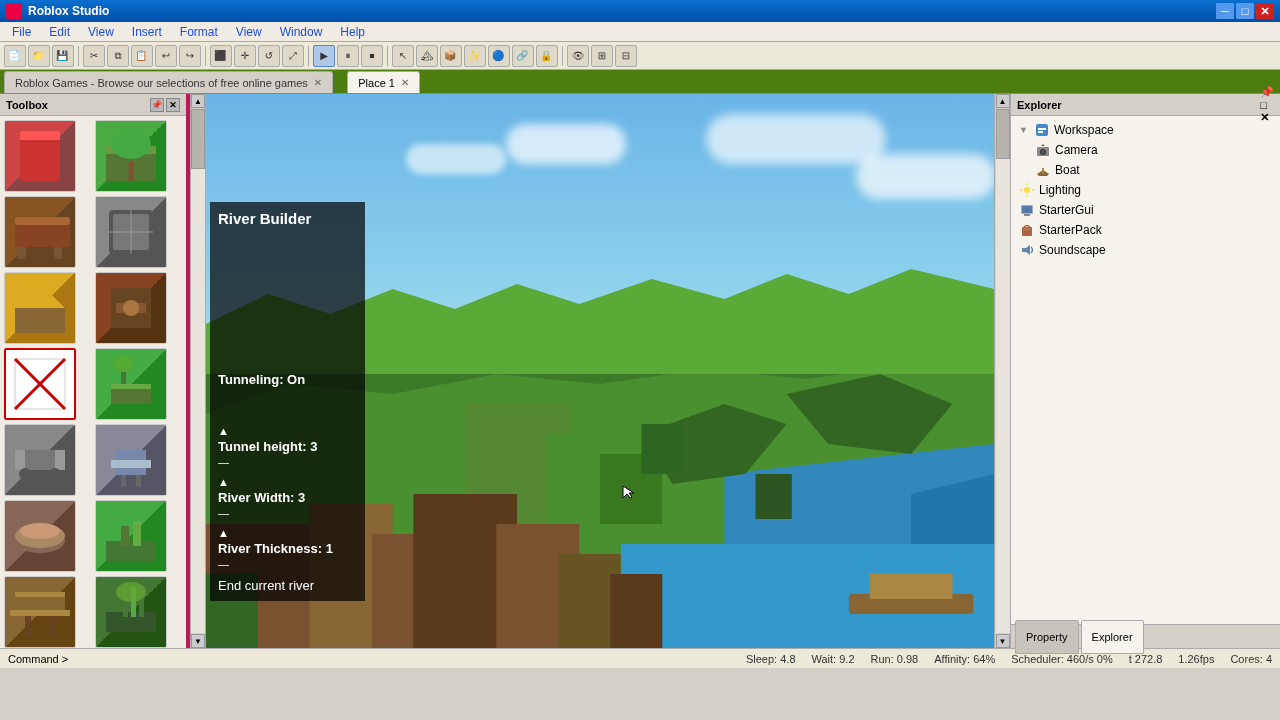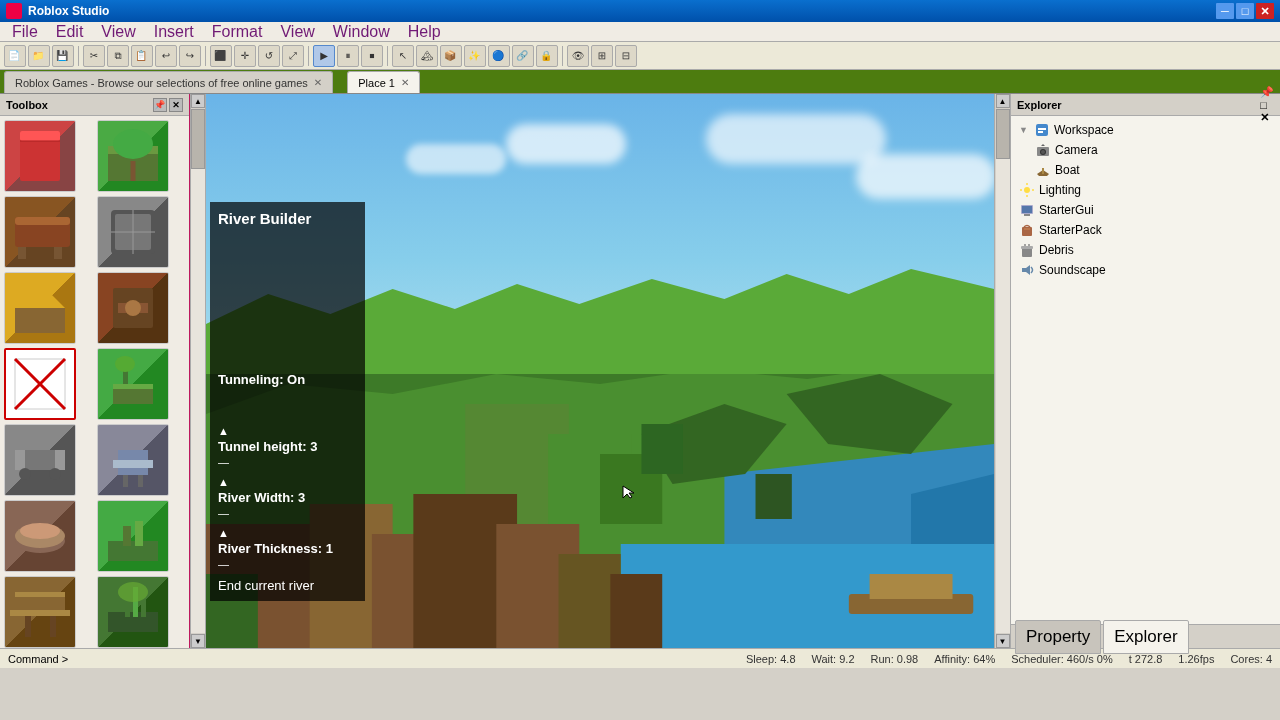--- a/index.html
+++ b/index.html
@@ -32,22 +32,22 @@
       background: #f0ece4;
       display: flex;
       align-items: center;
       padding: 0 4px;
       border-bottom: 1px solid #aaa;
       gap: 2px;
     }
     .menu-item {
       padding: 2px 8px;
       cursor: pointer;
-      font-size: 16px;
-      color: #701a75;
+      font-size: 12px;
+      color: #1d4ed8;
     }
 
     
     #toolbar {
       height: 28px;
       background: #ece9d8;
       display: flex;
       align-items: center;
       padding: 0 4px;
       gap: 2px;
@@ -84,21 +84,21 @@
     
     #main-layout {
       display: flex;
       height: calc(720px - 22px - 20px - 28px - 24px - 22px - 20px);
     }
 
     
     #toolbox {
       width: 190px;
       background: #f0ece4;
-      border-right: 1px solid #be185d;
+      border-right: 4px solid #be185d;
       overflow-y: auto;
       display: flex;
       flex-direction: column;
     }
     #toolbox-header {
       height: 22px; background: #d4d0c8; border-bottom: 1px solid #aaa;
       display: flex; align-items: center; justify-content: space-between;
       padding: 0 6px; font-size: 11px; font-weight: bold;
     }
     #toolbox-header .header-btns { display: flex; gap: 2px; }
@@ -174,21 +174,21 @@
     .indent-1 { padding-left: 20px; }
 
     
     #explorer-tabs {
       height: 24px; background: #d4d0c8; border-top: 1px solid #aaa;
       display: flex; align-items: center; padding: 0 4px; gap: 2px;
     }
     .exp-tab {
       height: 20px; padding: 16px 10px; background: #c8c4bc;
       border: 1px solid #aaa; display: flex; align-items: center;
-      cursor: pointer; font-size: 17px; border-radius: 2px 2px 0 0;
+      cursor: pointer; font-size: 11px; border-radius: 2px 2px 0 0;
     }
     .exp-tab.active { background: #f5f3ec; }
 
     
     #status-bar {
       height: 20px; background: #ece9d8;
       border-top: 1px solid #aaa;
       display: flex; align-items: center;
       padding: 0 8px; gap: 8px; font-size: 11px;
     }
@@ -588,31 +588,20 @@
         <span class="exp-icon">
           <svg width="16" height="16" viewBox="0 0 16 16">
               <rect x="3" y="5" width="10" height="9" fill="#aa6644" rx="1"></rect>
               <path d="M5,5 Q8,2 11,5" fill="none" stroke="#aa6644" stroke-width="1.5"></path>
               <line x1="5" y1="7" x2="11" y2="7" stroke="#cc8855" stroke-width="1"></line>
             </svg>
         </span>
         <span>StarterPack</span>
       </div>
 
-      <div class="explorer-item">
-        <span class="exp-icon">
-          <svg width="16" height="16" viewBox="0 0 16 16">
-              <rect x="3" y="5" width="10" height="10" fill="#888" rx="1"></rect>
-              <rect x="2" y="4" width="12" height="3" fill="#aaa" rx="1"></rect>
-              <line x1="6" y1="4" x2="6" y2="2" stroke="#888" stroke-width="1.5"></line>
-              <line x1="10" y1="4" x2="10" y2="2" stroke="#888" stroke-width="1.5"></line>
-            </svg>
-        </span>
-        <span>Debris</span>
-      </div>
 
       <div class="explorer-item">
         <span class="exp-icon">
           <svg width="16" height="16" viewBox="0 0 16 16">
               <polygon points="3,6 7,6 11,3 11,13 7,10 3,10" fill="#6688aa"></polygon>
               <path d="M12,5 Q15,8 12,11" fill="none" stroke="#6688aa" stroke-width="1.5"></path>
             </svg>
         </span>
         <span>Soundscape</span>
       </div>

